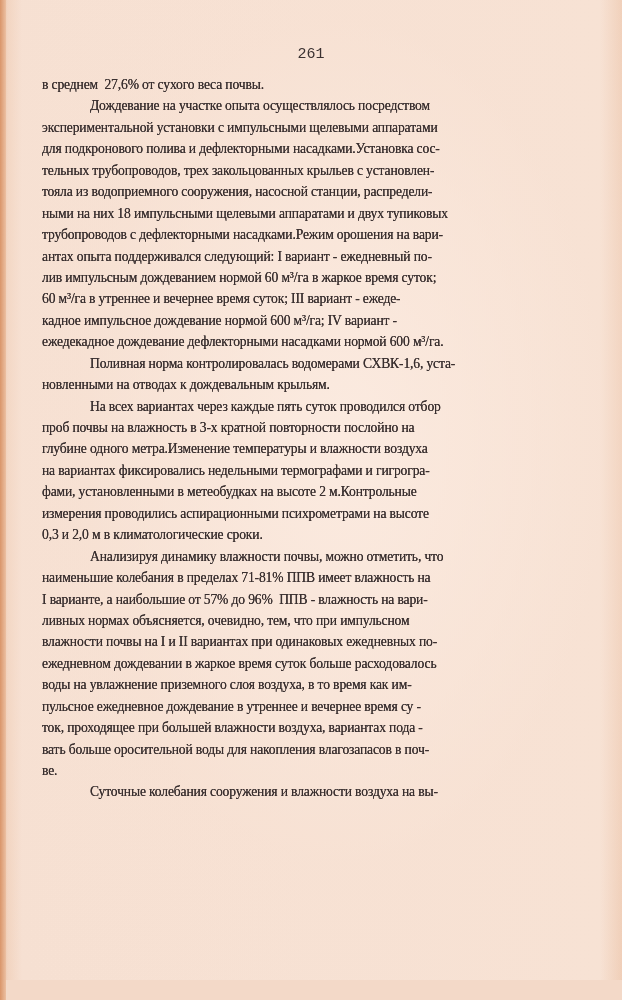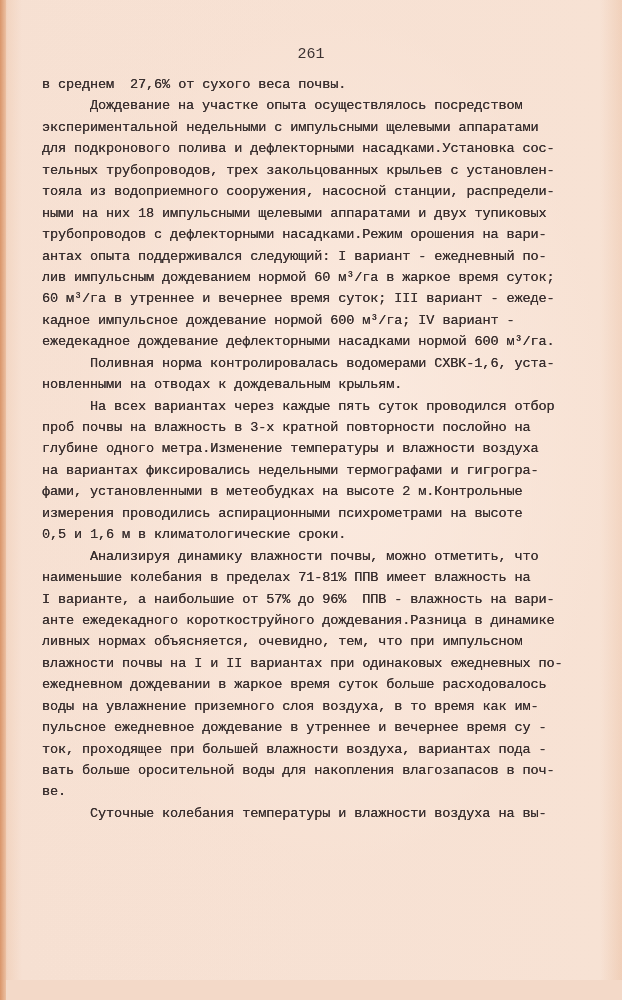--- a/index.html
+++ b/index.html
@@ -19,21 +19,21 @@
     background: linear-gradient(90deg, #d9956a, #ecc0a2);
   }
   .page-number {
     position: absolute; top: 46px; left: 0; width: 622px;
     text-align: center;
     font-family: "Liberation Mono", "DejaVu Sans Mono", monospace;
     font-size: 15px; color: #3b3232;
   }
   .text {
     position: absolute; top: 74px; left: 42px; width: 560px;
-    font-family: Liberation Mono, monospace;
+    font-family: Liberation Serif, serif;
     font-size: 13.6px;
     line-height: 21.45px;
     color: #3a3030;
     letter-spacing: -0.15px;
     text-shadow: 0 0 0.4px #3a3030;
   }
   .line { white-space: pre; height: 21.45px; }
   .indent { padding-left: 48px; }
 </style>
 </head>
@@ -41,51 +41,50 @@
 
 <div class="page">
   <div class="left-edge"></div>
   <div class="page-number">261</div>
 
   <div class="text">
 
     <div class="line">в среднем  27,6% от сухого веса почвы.</div>
 
     <div class="line indent">Дождевание на участке опыта осуществлялось посредством</div>
-    <div class="line">экспериментальной недельными с импульсными щелевыми аппаратами</div>
+    <div class="line">экспериментальной установки с импульсными щелевыми аппаратами</div>
     <div class="line">для подкронового полива и дефлекторными насадками.Установка сос-</div>
     <div class="line">тельных трубопроводов, трех закольцованных крыльев с установлен-</div>
     <div class="line">тояла из водоприемного сооружения, насосной станции, распредели-</div>
     <div class="line">ными на них 18 импульсными щелевыми аппаратами и двух тупиковых</div>
     <div class="line">трубопроводов с дефлекторными насадками.Режим орошения на вари-</div>
     <div class="line">антах опыта поддерживался следующий: I вариант - ежедневный по-</div>
     <div class="line">лив импульсным дождеванием нормой 60 м³/га в жаркое время суток;</div>
     <div class="line">60 м³/га в утреннее и вечернее время суток; III вариант - ежеде-</div>
     <div class="line">кадное импульсное дождевание нормой 600 м³/га; IV вариант -</div>
     <div class="line">ежедекадное дождевание дефлекторными насадками нормой 600 м³/га.</div>
 
     <div class="line indent">Поливная норма контролировалась водомерами СХВК-1,6, уста-</div>
     <div class="line">новленными на отводах к дождевальным крыльям.</div>
 
     <div class="line indent">На всех вариантах через каждые пять суток проводился отбор</div>
     <div class="line">проб почвы на влажность в 3-х кратной повторности послойно на</div>
     <div class="line">глубине одного метра.Изменение температуры и влажности воздуха</div>
     <div class="line">на вариантах фиксировались недельными термографами и гигрогра-</div>
     <div class="line">фами, установленными в метеобудках на высоте 2 м.Контрольные</div>
     <div class="line">измерения проводились аспирационными психрометрами на высоте</div>
-    <div class="line">0,5 и 1,6 м в климатологические сроки.</div>
+    <div class="line">0,3 и 2,0 м в климатологические сроки.</div>
 
     <div class="line indent">Анализируя динамику влажности почвы, можно отметить, что</div>
     <div class="line">наименьшие колебания в пределах 71-81% ППВ имеет влажность на</div>
     <div class="line">I варианте, а наибольшие от 57% до 96%  ППВ - влажность на вари-</div>
-    <div class="line">анте ежедекадного короткоструйного дождевания.Разница в динамике</div>
     <div class="line">ливных нормах объясняется, очевидно, тем, что при импульсном</div>
     <div class="line">влажности почвы на I и II вариантах при одинаковых ежедневных по-</div>
     <div class="line">ежедневном дождевании в жаркое время суток больше расходовалось</div>
     <div class="line">воды на увлажнение приземного слоя воздуха, в то время как им-</div>
     <div class="line">пульсное ежедневное дождевание в утреннее и вечернее время су -</div>
     <div class="line">ток, проходящее при большей влажности воздуха, вариантах пода -</div>
     <div class="line">вать больше оросительной воды для накопления влагозапасов в поч-</div>
     <div class="line">ве.</div>
 
-    <div class="line indent">Суточные колебания температуры и влажности воздуха на вы-</div>
+    <div class="line indent">Суточные колебания сооружения и влажности воздуха на вы-</div>
   </div>
 </div>
 
 </body></html>

